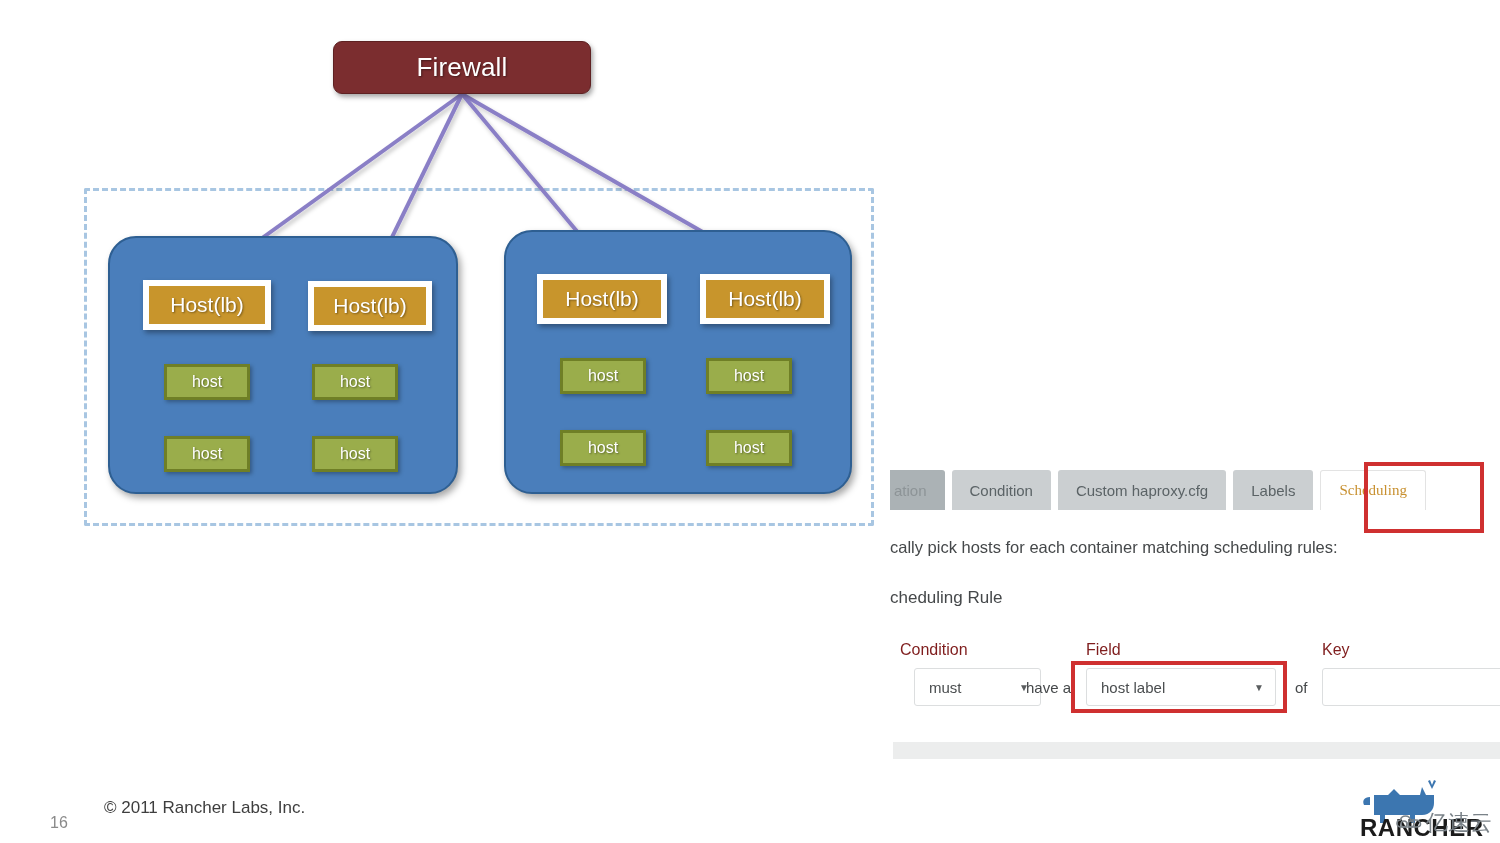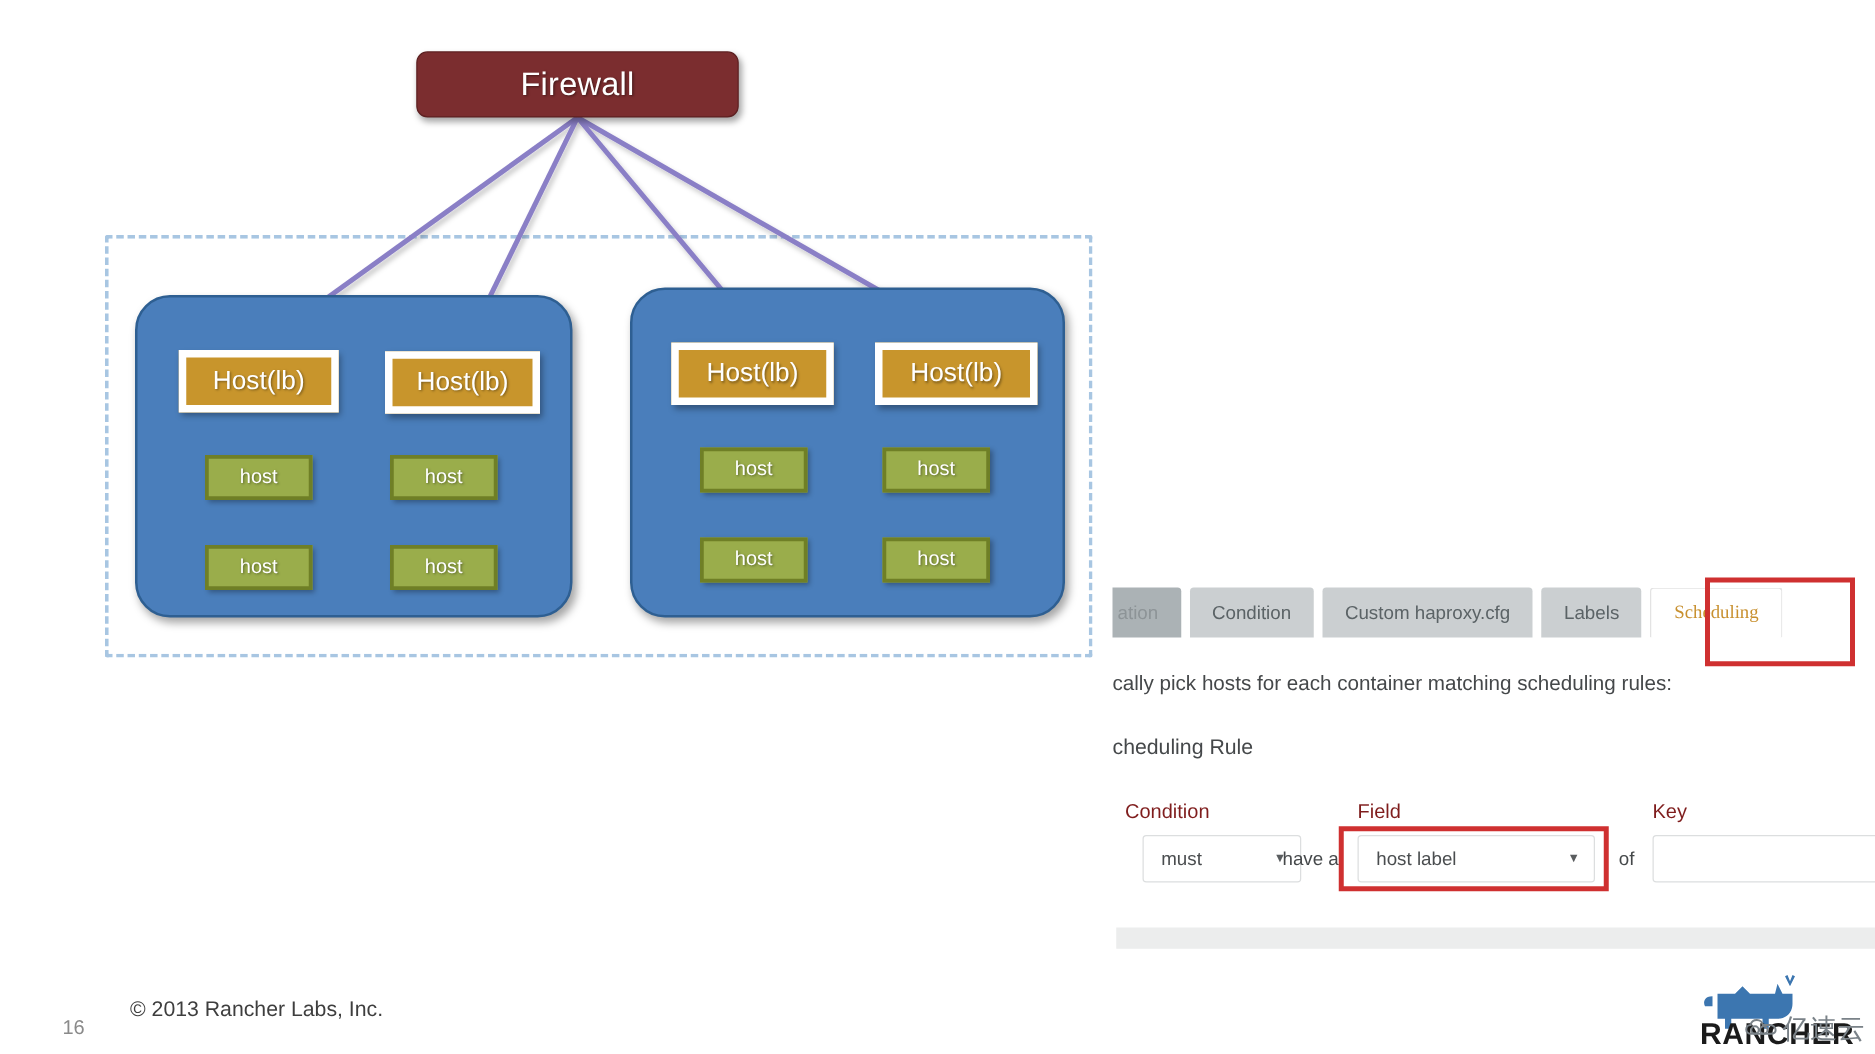--- a/index.html
+++ b/index.html
@@ -232,21 +232,21 @@
     </div>
     <div class="hostbox" style="left:560px; top:430px; width:86px; height:36px;">
       <span>host</span>
     </div>
     <div class="hostbox" style="left:706px; top:430px; width:86px; height:36px;">
       <span>host</span>
     </div>
   </div>
 
   <div id="slide-number">16</div>
-  <div id="copyright">© 2013 Rancher Labs, Inc.</div>
+  <div id="copyright">© 2011 Rancher Labs, Inc.</div>
 
   <div id="ui-panel">
 
     <div id="tabbar">
       <div class="tab cut">
         <span>ation</span>
       </div>
       <div class="tab">
         <span>Condition</span>
       </div>

